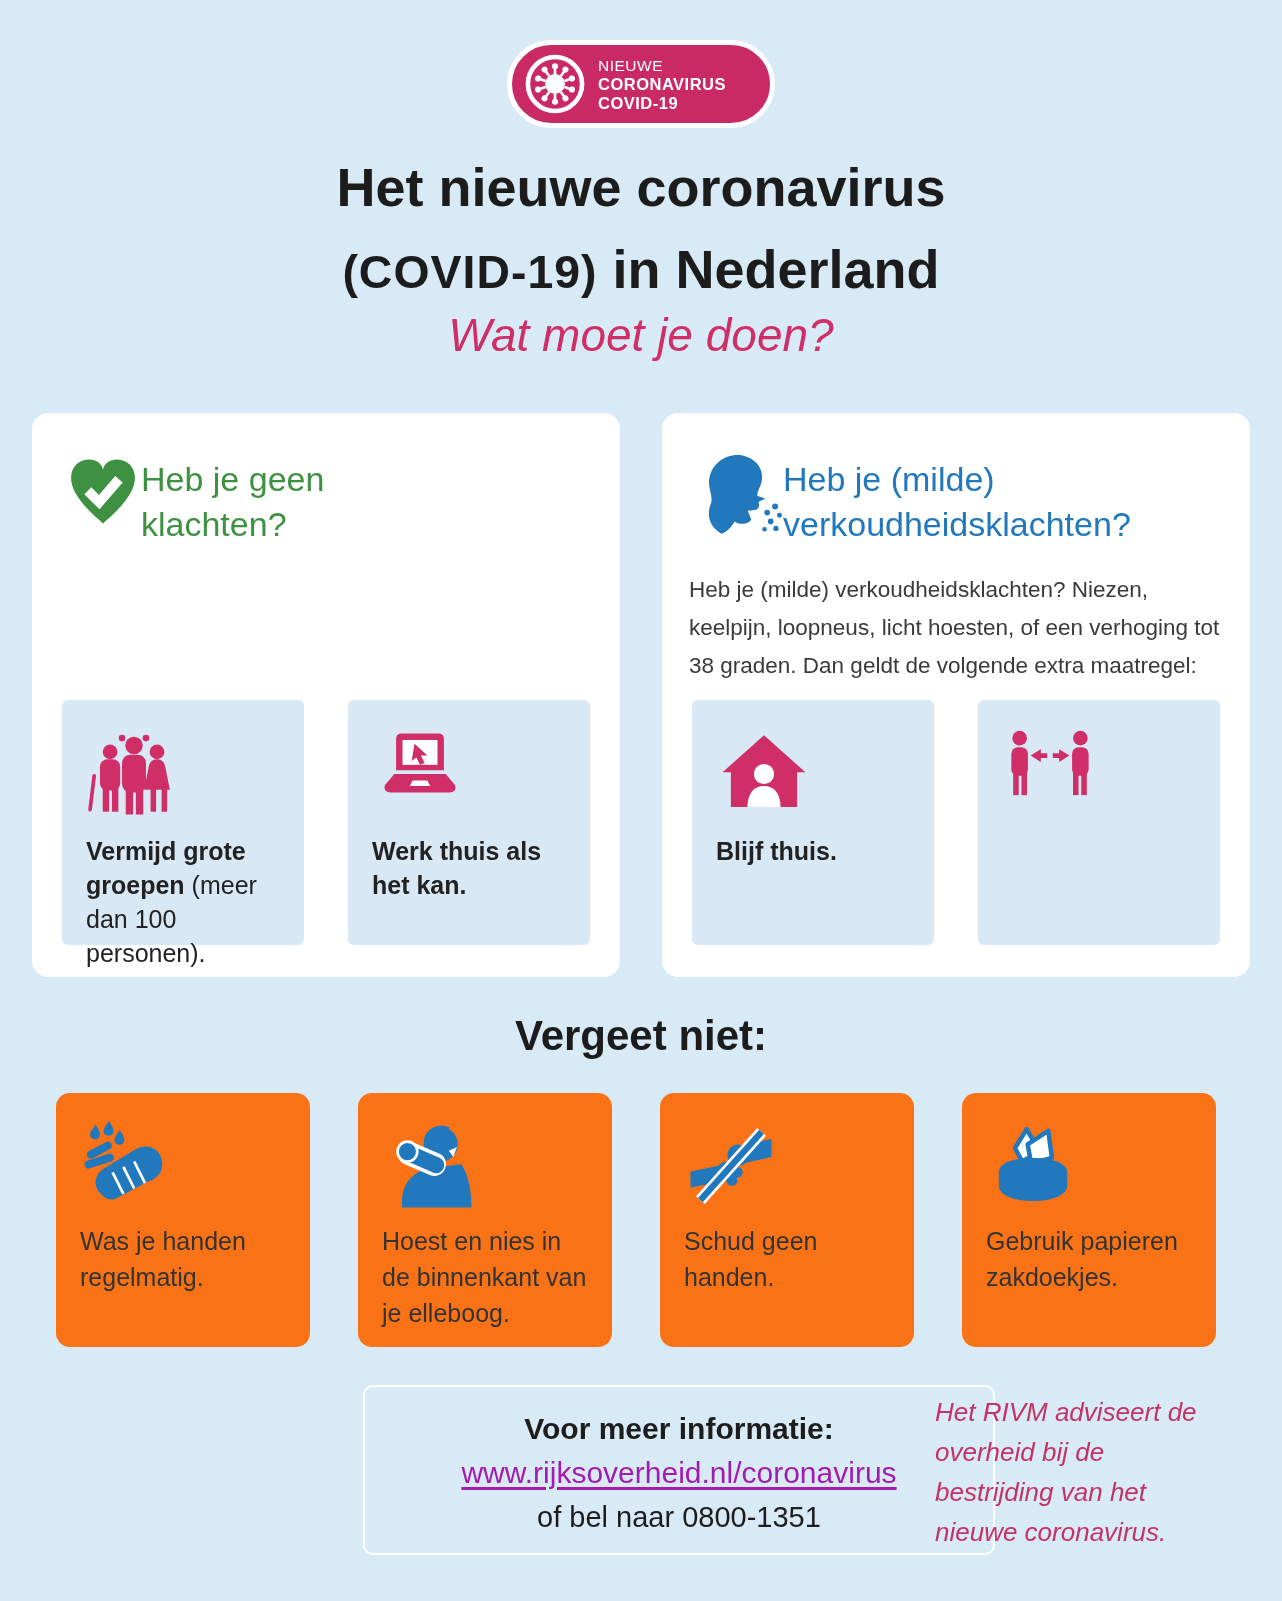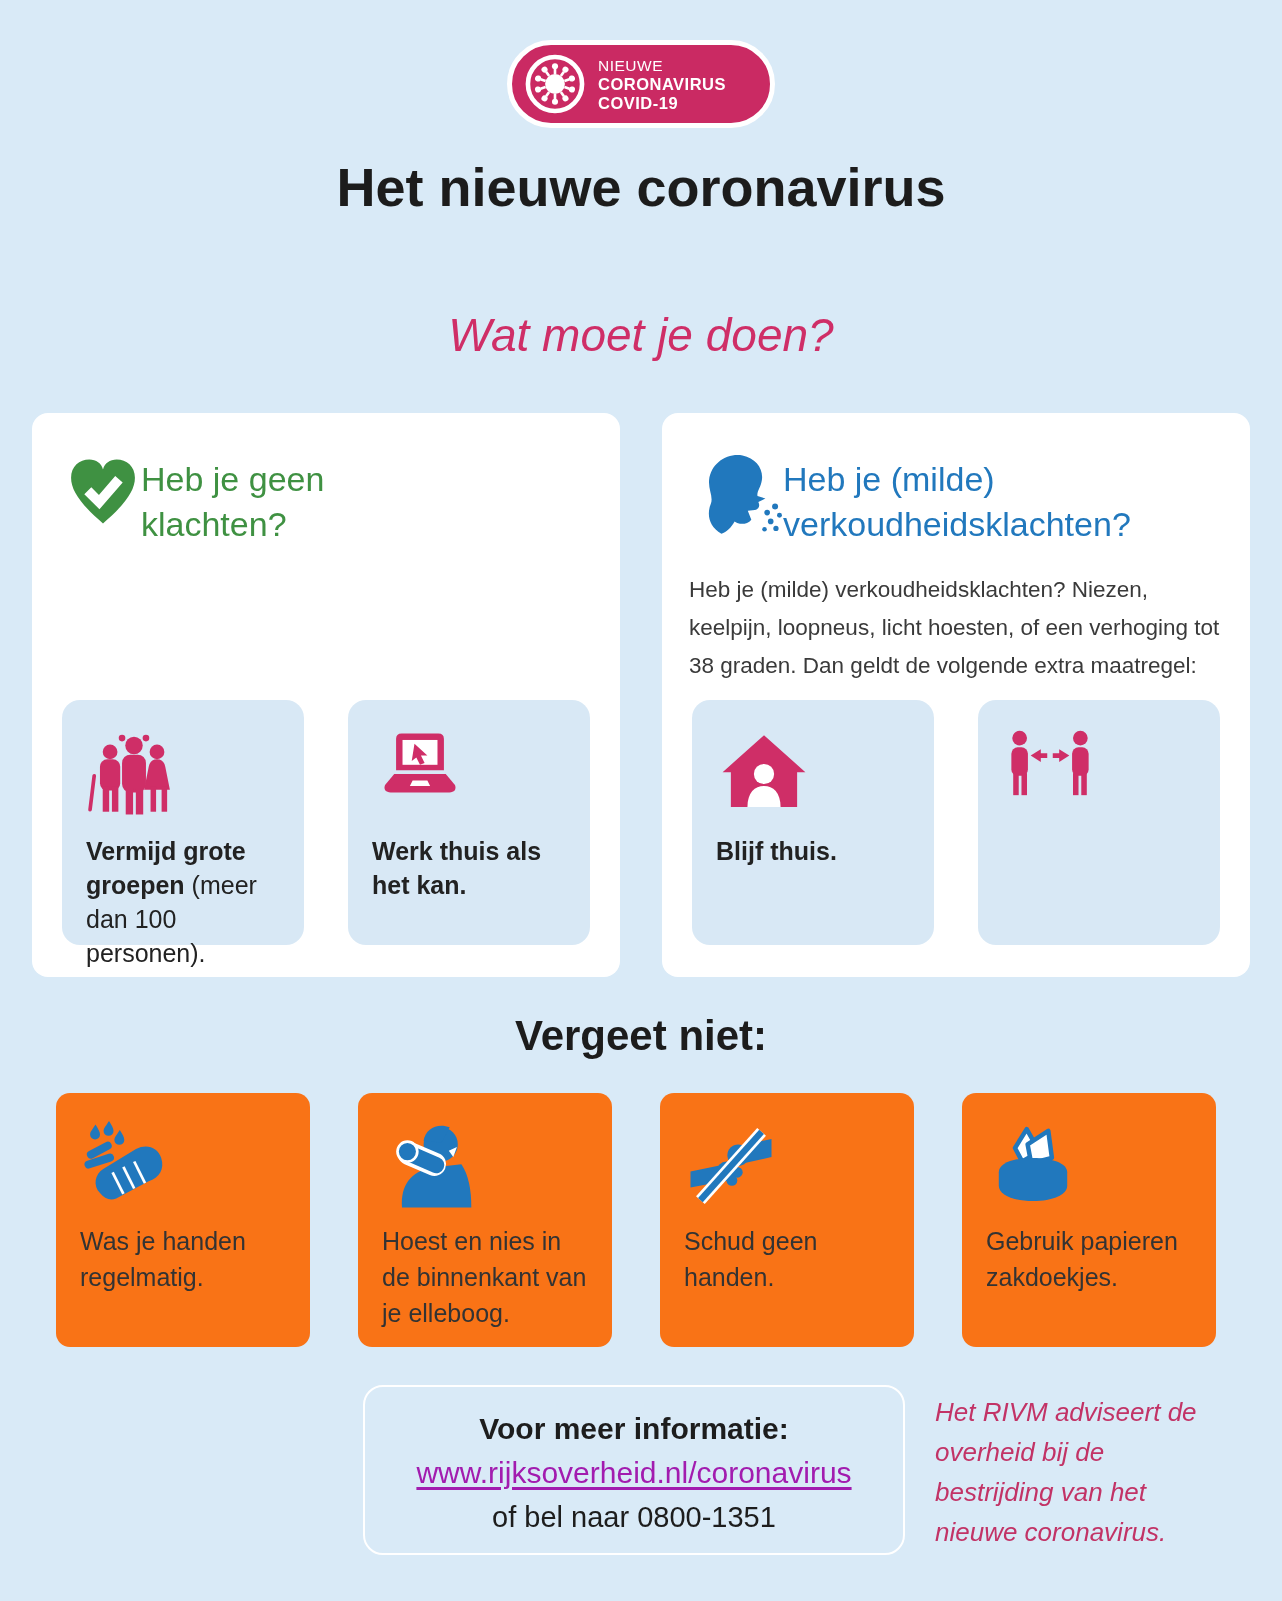--- a/index.html
+++ b/index.html
@@ -32,36 +32,36 @@
   .card-header{display:flex;align-items:flex-start;padding:42px 28px 0 33px;}
   .card-header .hicon{flex:0 0 auto;}
   .card.left  .hicon{width:76px;height:76px;}
   .card.right .hicon{width:88px;height:88px;margin-top:-4px;}
   .card-heading{font-size:34px;line-height:45px;margin-top:2px;}
   .card.left  .card-heading{color:#3f9142;max-width:250px;}
   .card.right .card-heading{color:#2178bd;max-width:400px;}
   .card-body{position:absolute;left:27px;top:158px;width:534px;
     font-size:22.5px;line-height:38px;color:#3a3a3a;}
   .tiles{position:absolute;left:30px;right:30px;top:287px;display:flex;gap:44px;}
-  .tile{flex:1;height:245px;background:#d8e8f5;border-radius:18px;
+  .tile{flex:1;height:245px;background:#d8e8f5;border-radius:6px;
     padding:22px 24px;box-sizing:border-box;}
   .tile .ticon{width:92px;height:92px;margin:6px 0 14px 2px;}
   .tile-label{font-size:25px;line-height:34px;color:#222;}
   .tile-label .bold{font-weight:700;}
   
   .reminders-heading{position:absolute;top:1012px;left:0;width:100%;text-align:center;
     font-weight:700;font-size:42px;color:#1c1c1c;}
   .reminders{position:absolute;left:56px;top:1093px;width:1160px;display:flex;gap:48px;}
   .rtile{flex:1;height:254px;background:#f97316;border-radius:14px;
     padding:24px 24px;box-sizing:border-box;}
   .rtile .ticon{width:90px;height:90px;margin:4px 0 12px 2px;}
   .rtile-label{font-size:25px;line-height:36px;color:#333;}
   
-  .infobox{position:absolute;left:363px;top:1385px;width:542px;height:170px;
-    border:2px solid #ffffff;border-radius:20px;box-sizing:border-box;
+  .infobox{position:absolute;left:363px;top:1385px;width:632px;height:170px;
+    border:2px solid #ffffff;border-radius:10px;box-sizing:border-box;
     text-align:center;padding-top:20px;}
   .info-heading{font-weight:700;font-size:30px;line-height:44px;color:#1d1d1d;}
   .info-link{display:inline-block;font-size:30px;line-height:44px;color:#a21caf;
     text-decoration:underline;text-underline-offset:4px;}
   .info-phone{font-size:29px;line-height:44px;color:#1d1d1d;}
   .rivm-note{position:absolute;left:935px;top:1392px;width:285px;
     font-style:italic;font-size:26px;line-height:40px;color:#c23366;}
   svg{display:block;}
 </style>
 </head>
@@ -118,20 +118,21 @@
   </div>
   <div class="badge-text">
     <div>NIEUWE</div>
     <div class="b">CORONAVIRUS</div>
     <div class="b">COVID-19</div>
   </div>
 </div>
 
 <div class="title">
   <div>Het nieuwe coronavirus</div>
+  <div><span class="sc">(COVID-19)</span><span> in Nederland</span></div>
 </div>
 <div class="subtitle">Wat moet je doen?</div>
 
 <div class="card left">
   <div class="card-header">
     <div class="hicon">
       <svg viewBox="0 0 100 100">
         <path d="M50 90 C21 65 8 47 8 30 C8 15 19 6 32 6 C41 6 48 11 50 19 C52 11 59 6 68 6 C81 6 92 15 92 30 C92 47 79 65 50 90 Z" fill="#3f9142"></path>
         <path d="M30 47 L45 62 L71 32" fill="none" stroke="#fff" stroke-width="13"></path>
       </svg>

